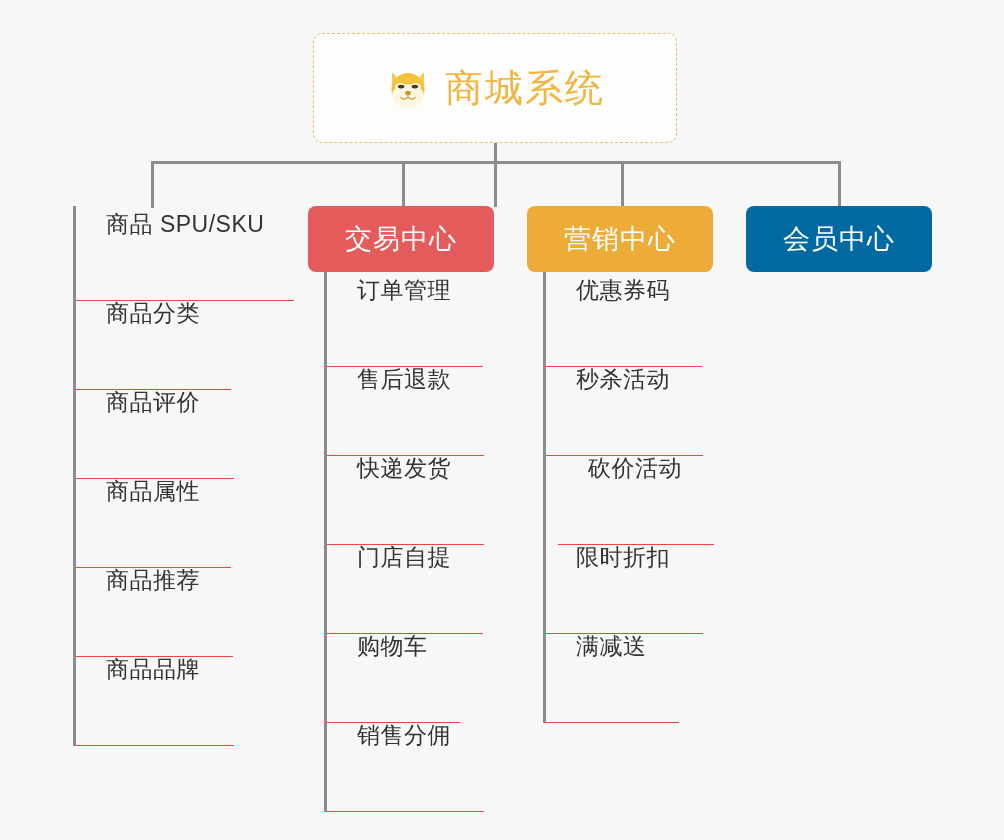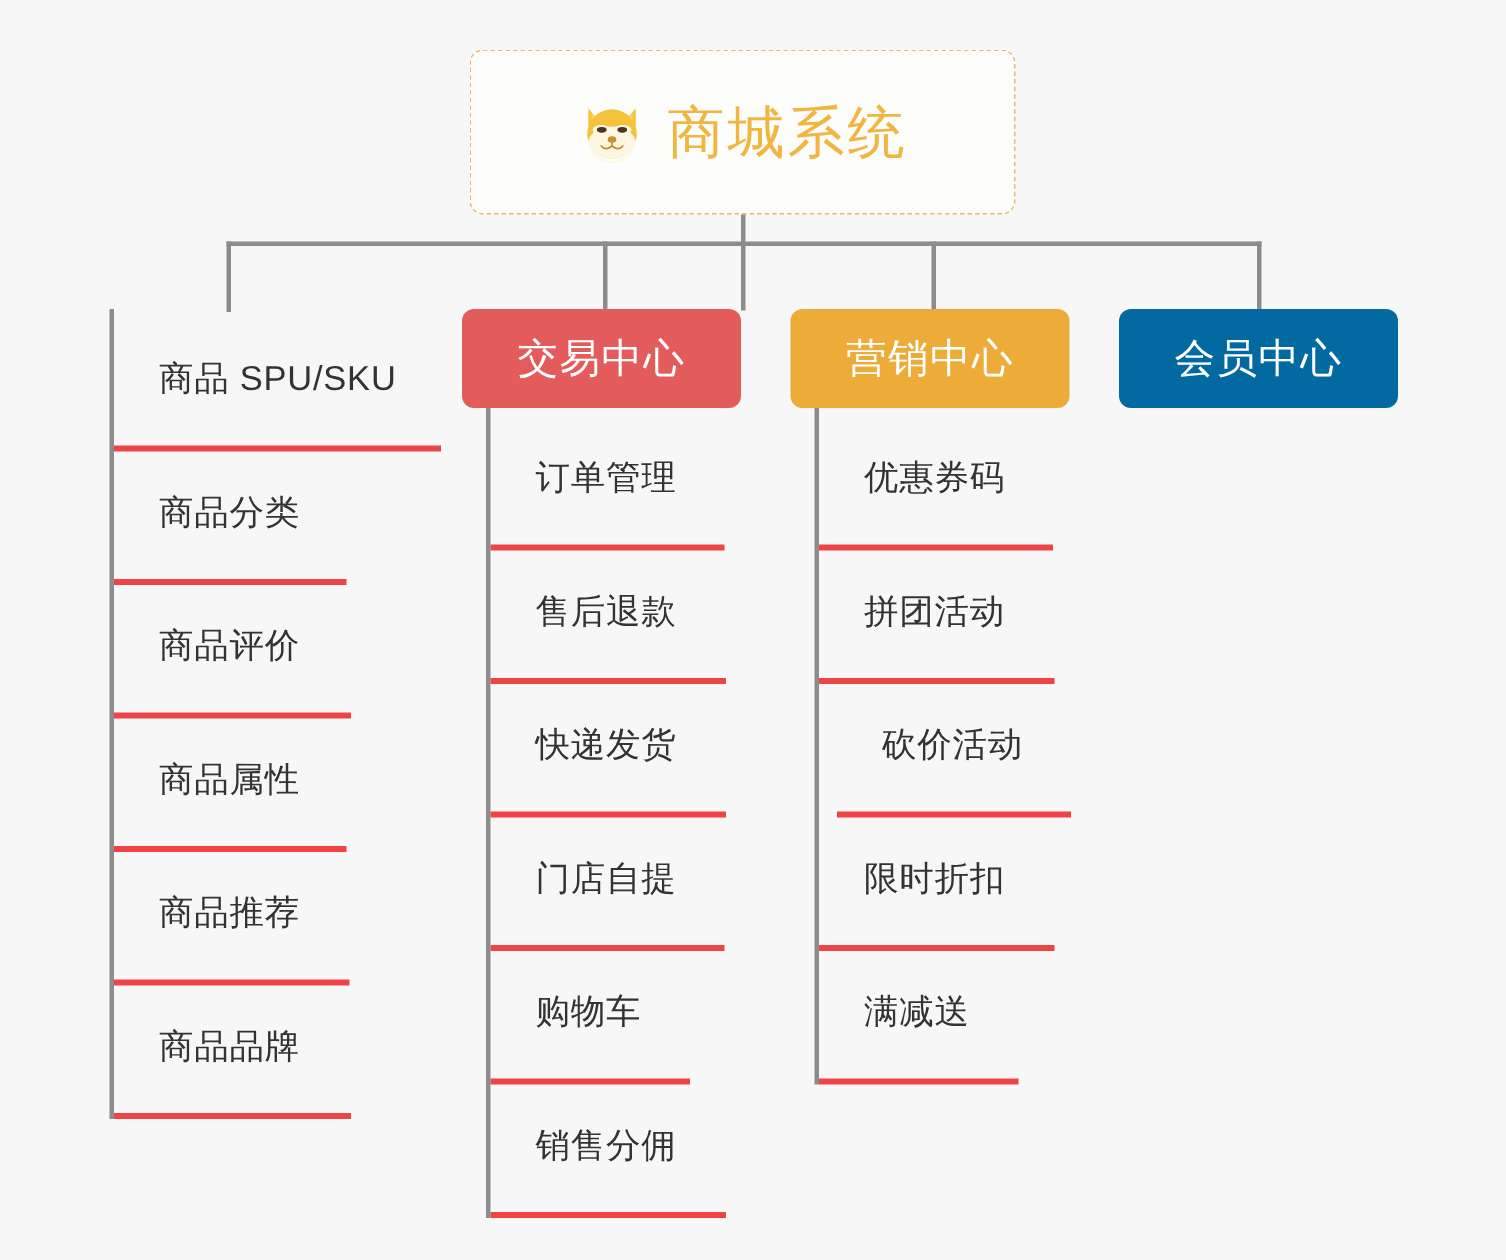--- a/index.html
+++ b/index.html
@@ -85,22 +85,22 @@
   .leaf-area {
     position: relative;
     margin-left: 16px;
     border-left: 3px solid #8c8c8c;
     padding-top: 6px;
   }
   .leaf {
     box-sizing: border-box;
     height: 89px;
     display: flex;
-    align-items: center;
-    border-bottom: 4px solid #ef4444;
+    align-items: flex-start;
+    border-bottom: 1px solid #ef4444;
     padding: 0 0 4px 30px;
   }
   .leaf-label {
     font-size: 23px;
     color: #333333;
     line-height: 1.1;
     white-space: nowrap;
     letter-spacing: 0.5px;
   }
 </style>
@@ -188,21 +188,21 @@
 
   <div class="category" style="left:527px;">
     <div class="cat-header" style="background:#edab37; width:186px;">
       <span>营销中心</span>
     </div>
     <div class="leaf-area">
       <div class="leaf" style="width:156px;">
         <span class="leaf-label">优惠券码</span>
       </div>
       <div class="leaf" style="width:157px;">
-        <span class="leaf-label">拼团活动</span>
+        <span class="leaf-label">秒杀活动</span>
       </div>
       <div class="leaf" style="width:156px;margin-left:12px;">
         <span class="leaf-label">砍价活动</span>
       </div>
       <div class="leaf" style="width:157px;">
         <span class="leaf-label">限时折扣</span>
       </div>
       <div class="leaf" style="width:133px;">
         <span class="leaf-label">满减送</span>
       </div>

